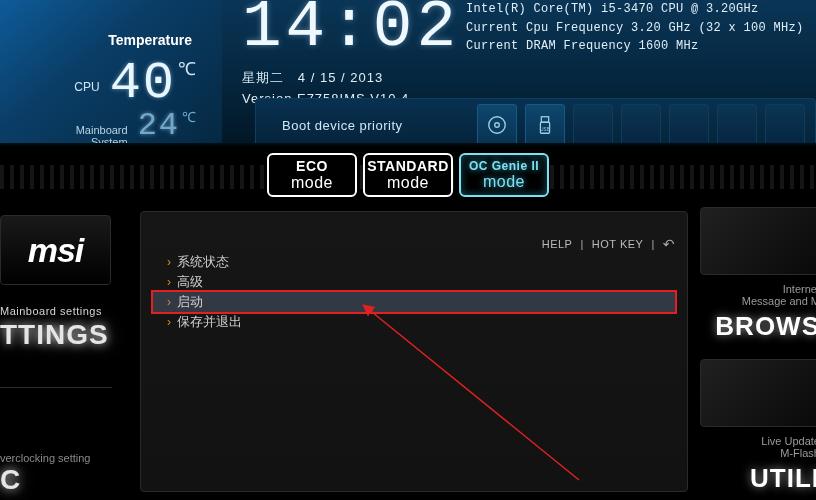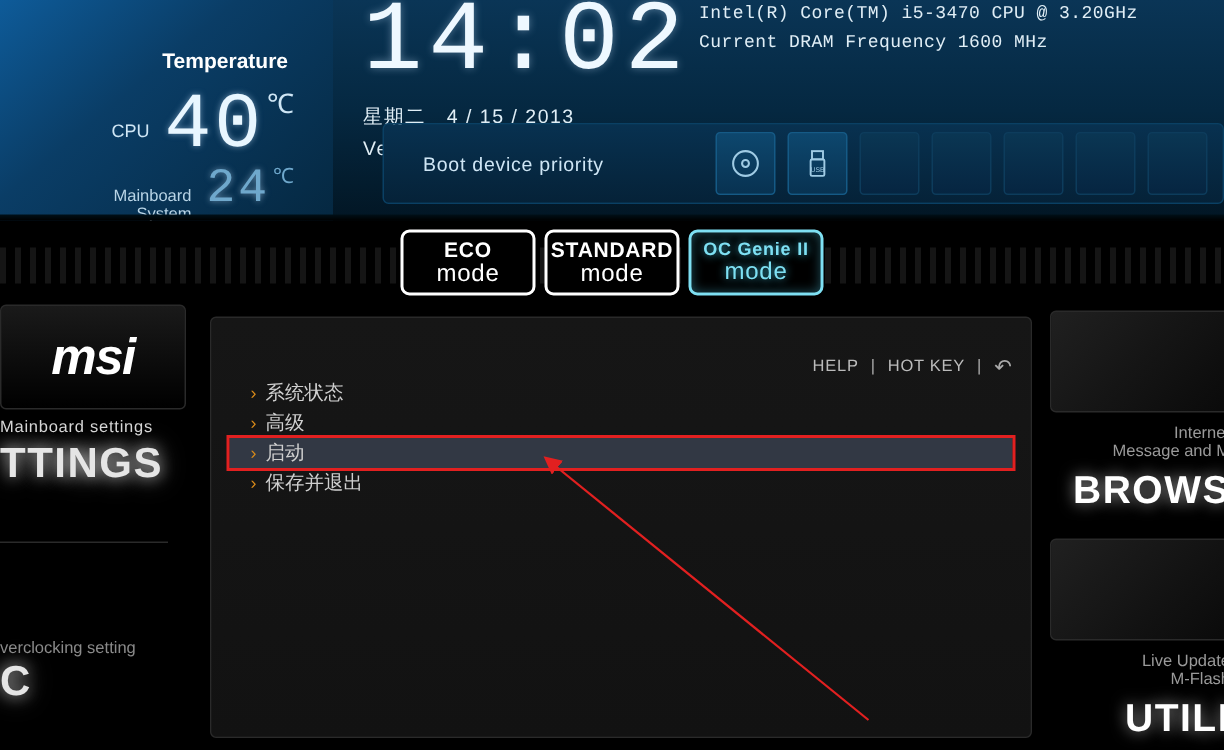--- a/index.html
+++ b/index.html
@@ -68,21 +68,21 @@
   text-shadow: 0 0 6px rgba(200,230,255,.4);
   margin-top: -10px;
 }
 .dateline, .version {
   font-size: 13px; color: #e0eef6; letter-spacing: 1px;
   margin-top: 4px;
 }
 
 .boot-strip {
   position: absolute;
-  left: 255px; right: 0; top: 82px; height: 54px;
+  left: 255px; right: 0; top: 98px; height: 54px;
   background: linear-gradient(180deg,#083150,#052238);
   border: 1px solid #0a4064;
   border-radius: 4px;
   display: flex; align-items: center;
   padding: 12px 10px;
 }
 .boot-label {
   margin-left: 16px;
   font-size: 13px; color: #cfe6f5; letter-spacing: .5px;
 }
@@ -137,31 +137,31 @@
 
 .content {
   display: flex; height: 297px;
   background: #000;
 }
 .left-col {
   width: 130px; position: relative;
   padding-left: 0;
 }
 .logo-box {
-  width: 124px; height: 70px;
+  width: 111px; height: 70px;
   background: linear-gradient(180deg,#1a1a1a,#000);
   border: 1px solid #2a2a2a; border-radius: 4px;
-  margin-top: 0;
+  margin-top: 12px;
   display:flex;align-items:center;justify-content:center;
   font-size: 34px; font-weight: 900; font-style: italic;
   color: #fff; letter-spacing: -1px;
   overflow:hidden;
 }
 .left-col .caption {
-  font-size: 11px; color: #d6d6d6; margin-top: 6px; letter-spacing: .5px;
+  font-size: 11px; color: #d6d6d6; margin-top: 20px; letter-spacing: .5px;
 }
 .big-head {
   font-size: 28px; color: #e5e5e5; letter-spacing: 1px;
   font-weight: 700;
   text-shadow: 0 0 10px rgba(255,255,255,.7), 0 0 18px rgba(255,255,255,.4);
   margin-top: 2px;
 }
 .left-sep { width: 112px; height: 1px; background: #2a2a2a; margin: 36px 0 12px 0; }
 .left-col .sub2 { font-size: 11px; color: #8a8a8a; }
 .main-panel {
@@ -263,20 +263,21 @@
   <div class="midblock">
     <div class="clock">14:02</div>
     <div class="dateline">
       <span>星期二</span>&nbsp;&nbsp;&nbsp;<span>4 / 15 / 2013</span>
     </div>
     <div class="version">Version E7758IMS V10.4</div>
   </div>
 
   <div class="sysinfo">
     <div>Intel(R) Core(TM) i5-3470 CPU @ 3.20GHz</div>
+    <div>Current Cpu Frequency 3.20 GHz (32 x 100 MHz)</div>
     <div>Current DRAM Frequency 1600 MHz</div>
   </div>
 
   <div class="boot-strip">
     <span class="boot-label">Boot device priority</span>
     <div class="boot-icons">
       <div class="boot-icon">
         <svg viewBox="0 0 24 24">
             <circle cx="12" cy="12" r="9" fill="none" stroke="#9fcbe4" stroke-width="1.5"></circle>
             <circle cx="12" cy="12" r="2.5" fill="none" stroke="#9fcbe4" stroke-width="1.5"></circle>

